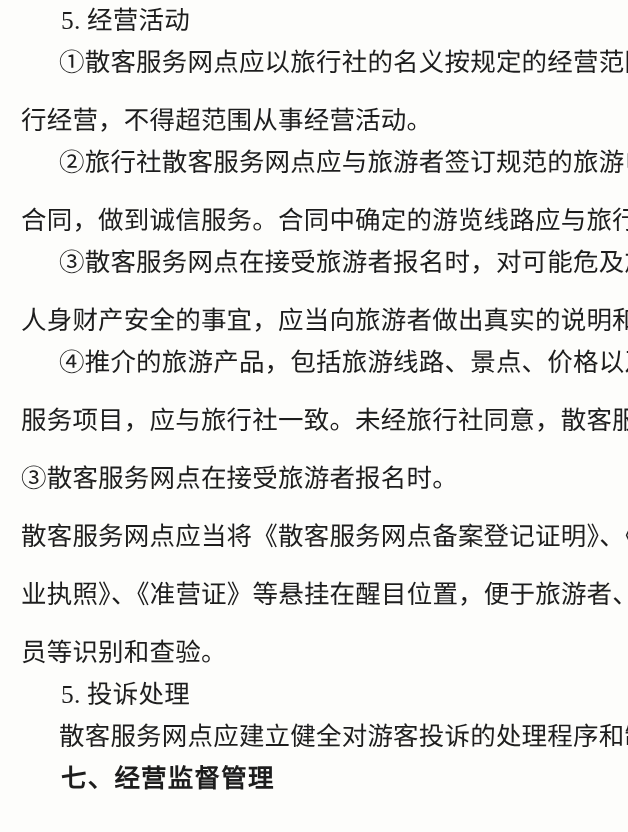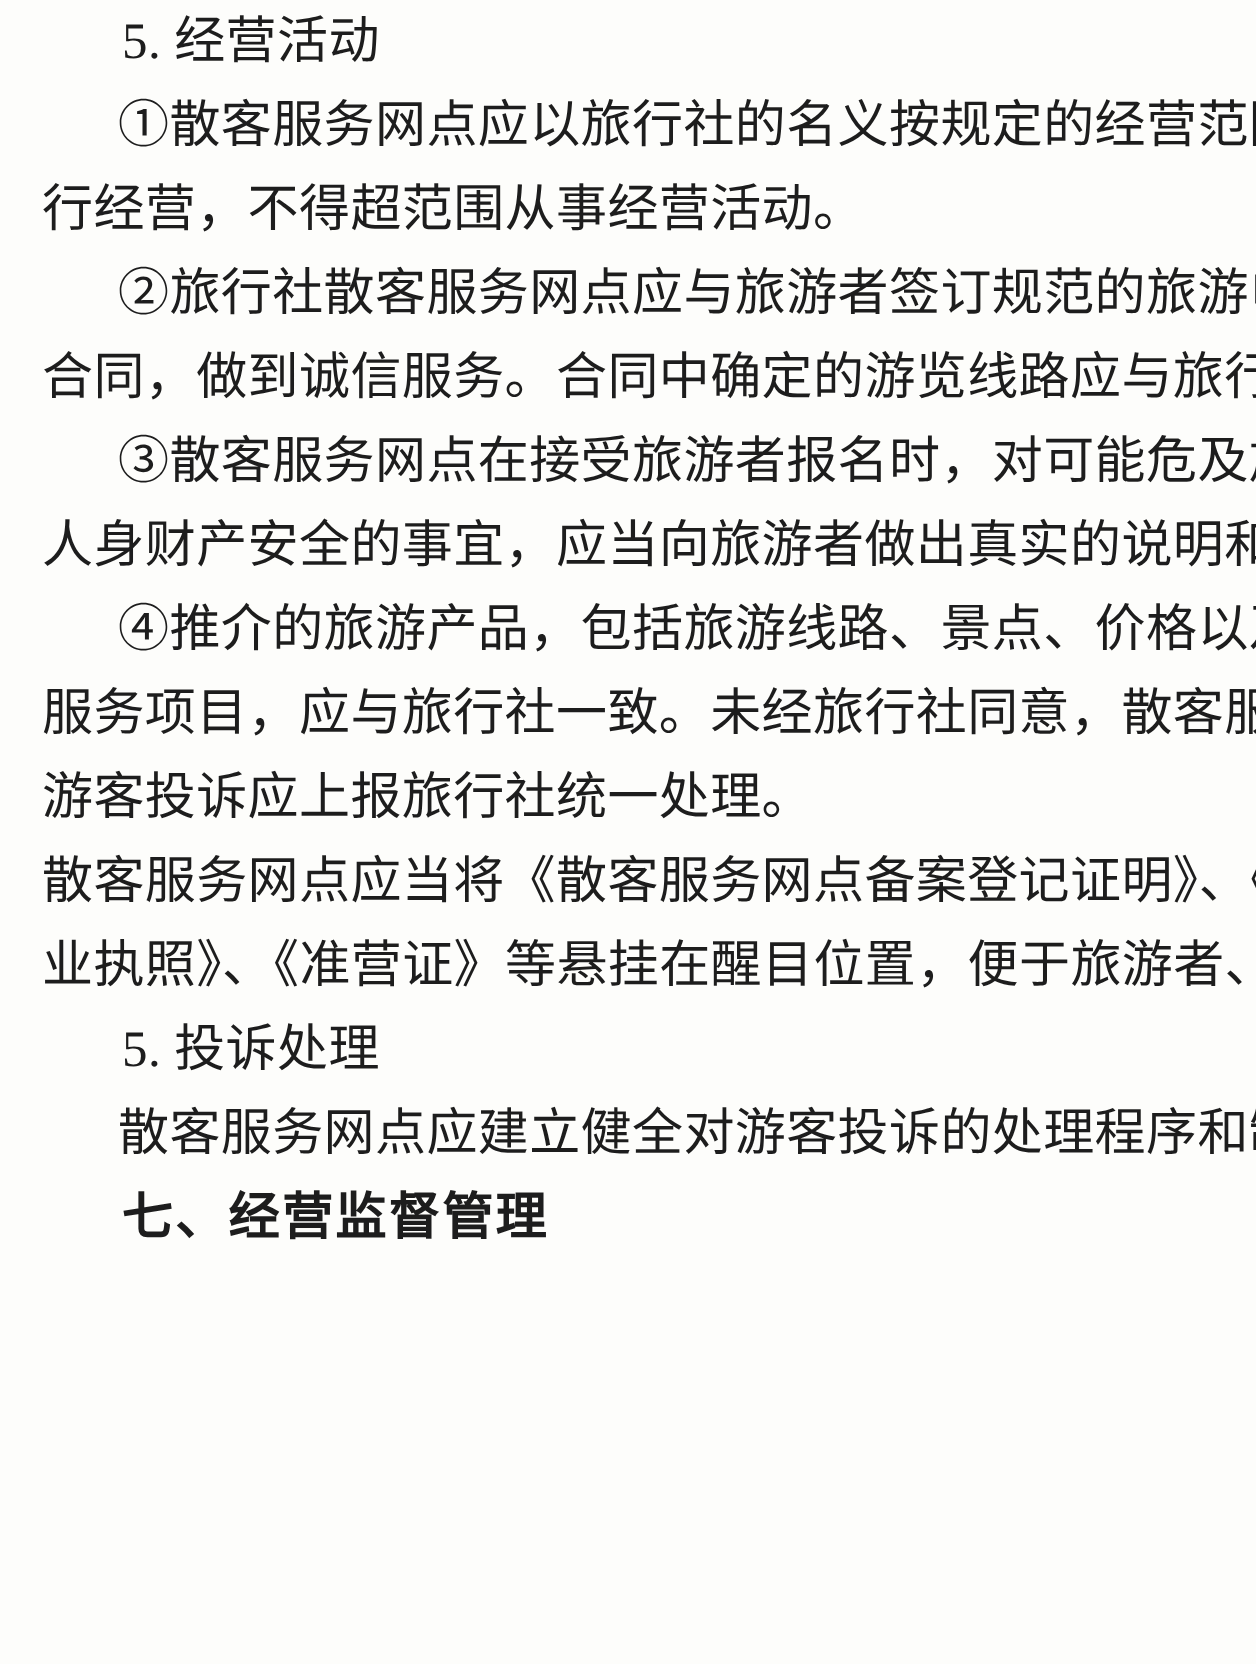--- a/index.html
+++ b/index.html
@@ -49,20 +49,21 @@
   .indent {
     padding-left: 40px;
   }
   .indent-sm {
     padding-left: 38px;
   }
 
   
   .flush {
     padding-left: 0;
+    margin-top: 16px;
   }
 
   
   .heading-bold {
     font-weight: 700;
     letter-spacing: 1.2px;
     font-size: 25.5px;
   }
 
   
@@ -86,25 +87,26 @@
         <div class="line indent-sm">②旅行社散客服务网点应与旅游者签订规范的旅游电子</div>
         <div class="line flush">合同，做到诚信服务。合同中确定的游览线路应与旅行社统一</div>
       </div>
       <div class="doc-block">
         <div class="line indent-sm">③散客服务网点在接受旅游者报名时，对可能危及旅游者</div>
         <div class="line flush">人身财产安全的事宜，应当向旅游者做出真实的说明和明确的</div>
       </div>
       <div class="doc-block">
         <div class="line indent-sm">④推介的旅游产品，包括旅游线路、景点、价格以及其他</div>
         <div class="line flush">服务项目，应与旅行社一致。未经旅行社同意，散客服务网点</div>
-        <div class="line flush">游客投诉应上报旅行社统一处理。</div>
+        <div class="line flush">③散客服务网点在接受旅游者报名时。</div>
       </div>
       <div class="doc-block">
         <div class="line flush">散客服务网点应当将《散客服务网点备案登记证明》、《工商营</div>
         <div class="line flush">业执照》、《准营证》等悬挂在醒目位置，便于旅游者、检查人</div>
+        <div class="line flush">员等识别和查验。</div>
       </div>
       <div class="doc-block">
         <div class="line indent">5. 投诉处理</div>
       </div>
       <div class="doc-block">
         <div class="line indent-sm">散客服务网点应建立健全对游客投诉的处理程序和制度，</div>
       </div>
       <div class="doc-block">
         <div class="line indent heading-bold">七、经营监督管理</div>
       </div>

